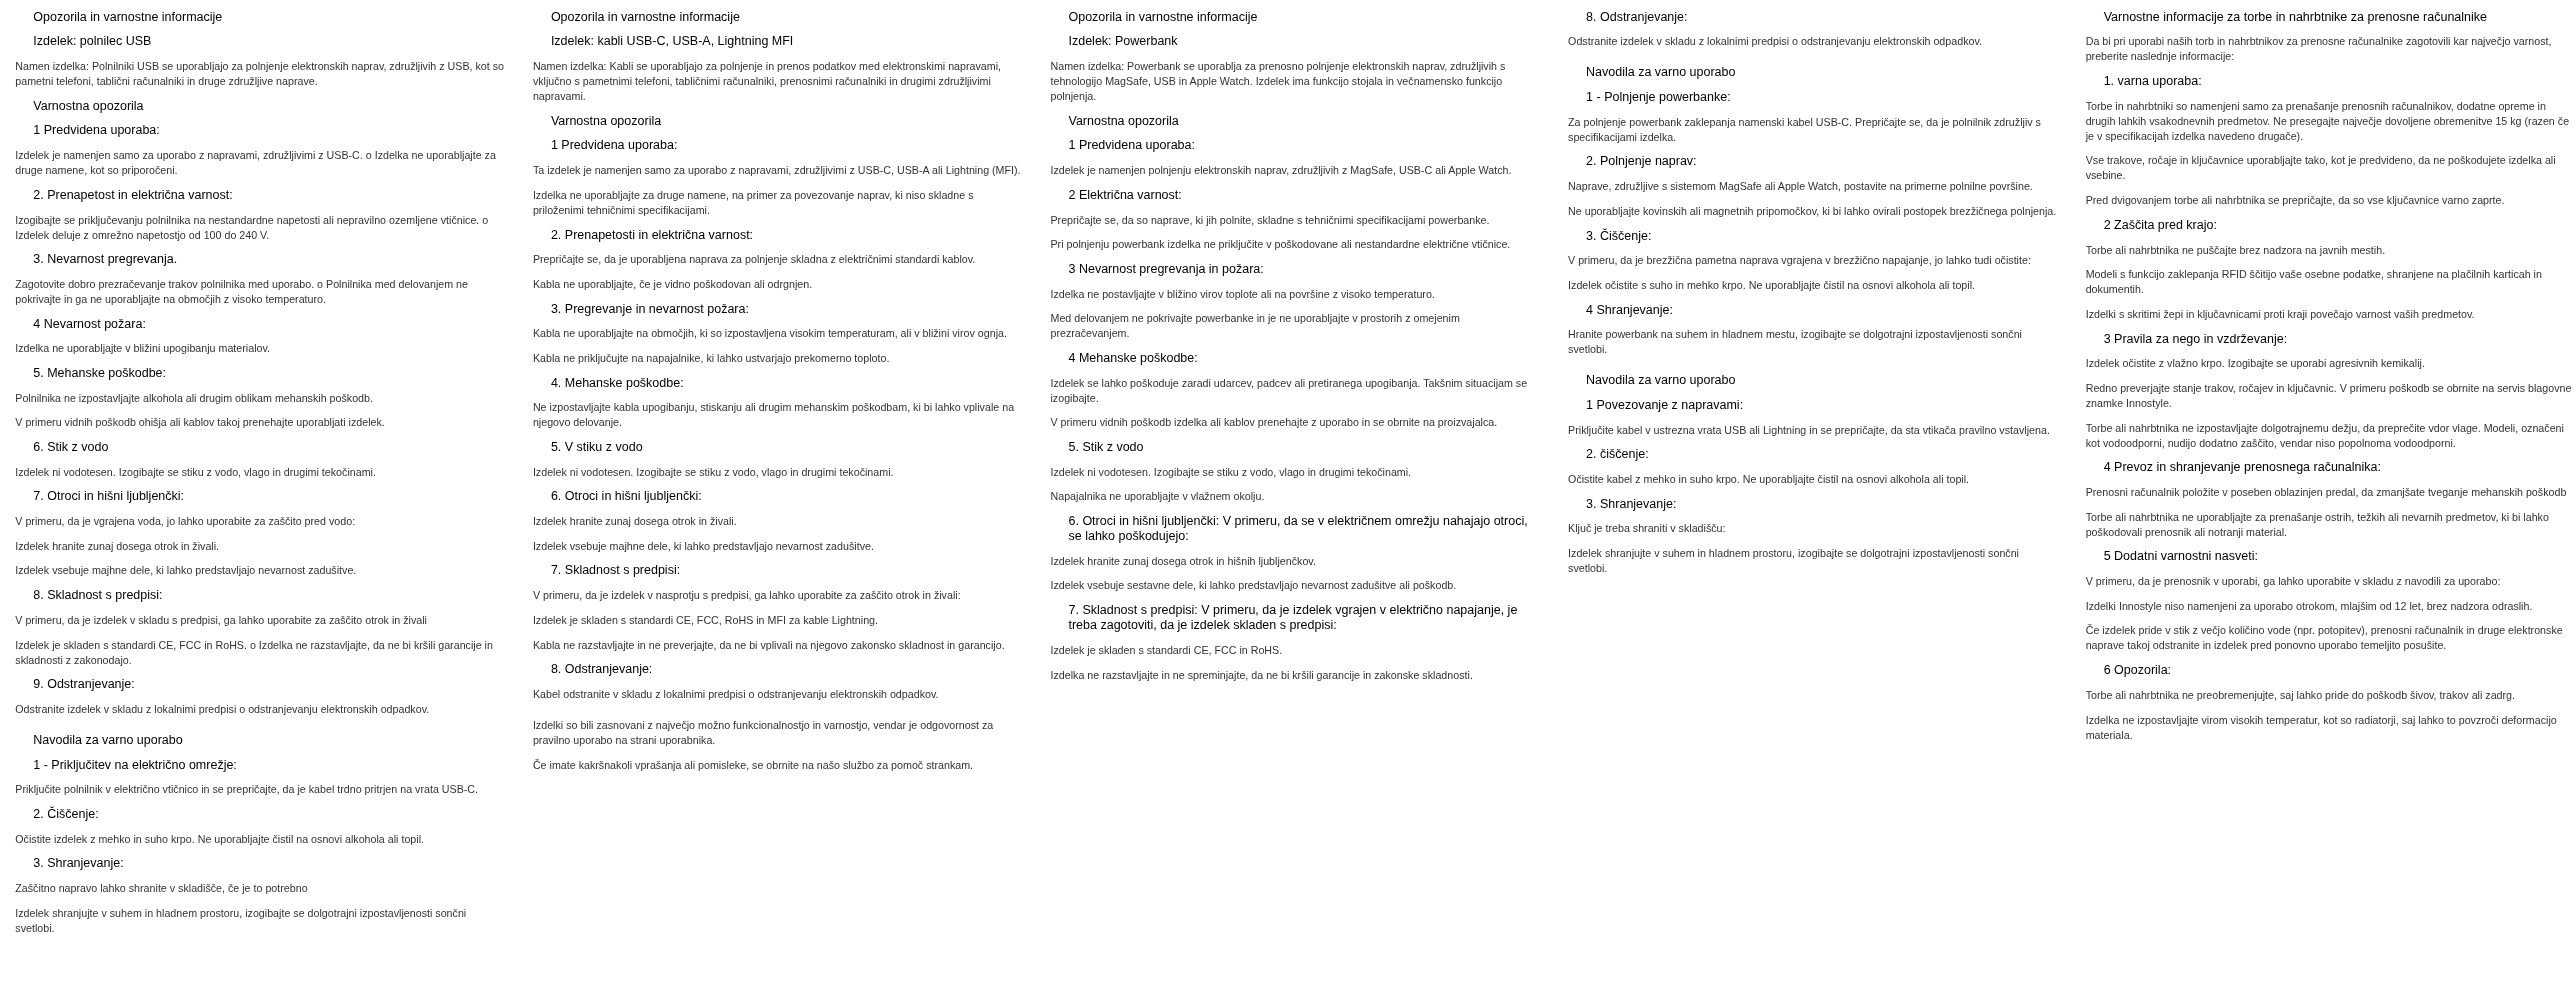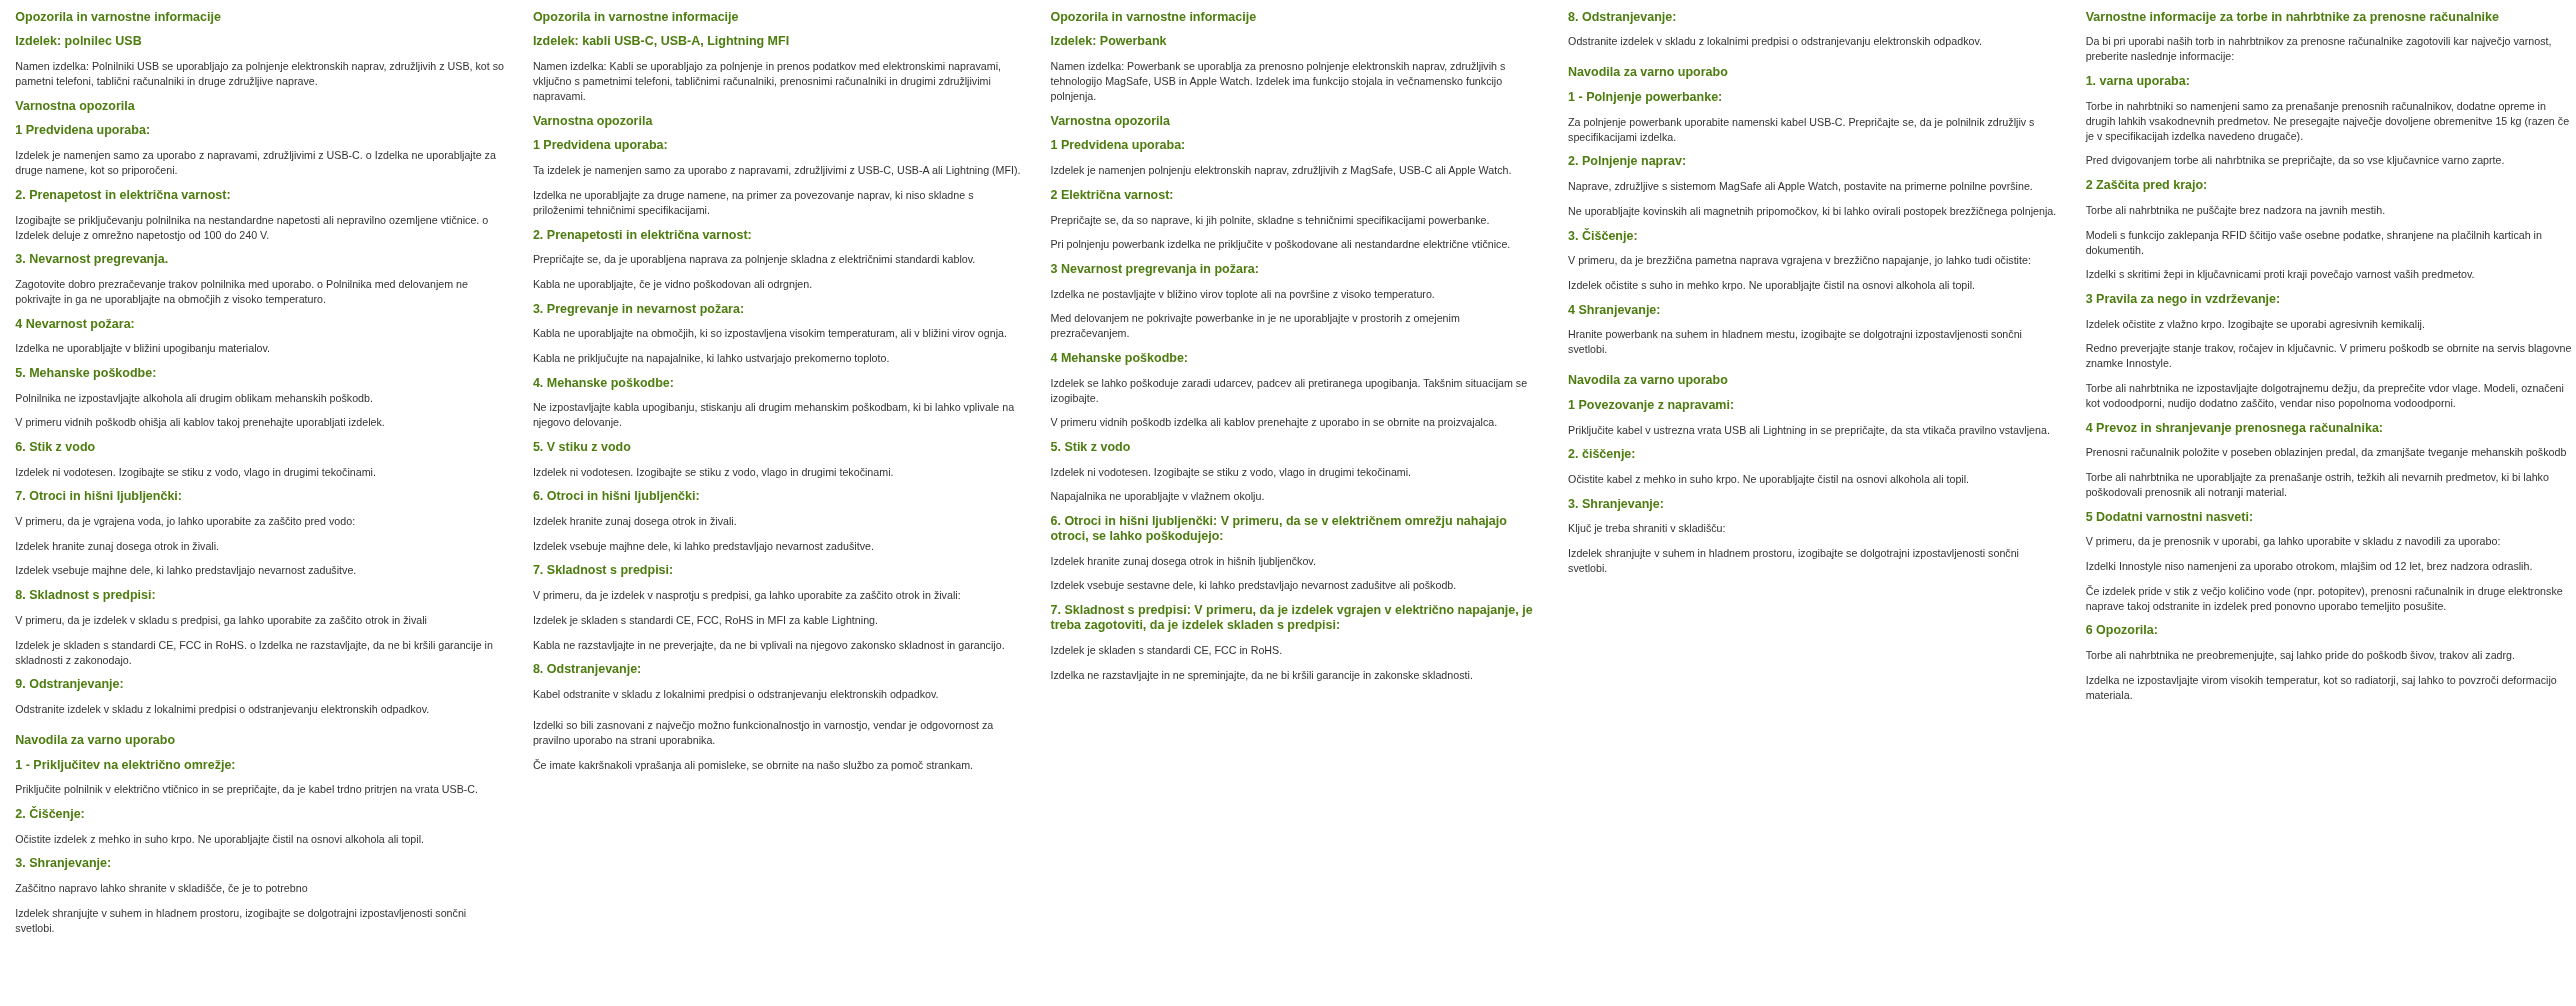--- a/index.html
+++ b/index.html
@@ -25,22 +25,23 @@
   }
   .col {
     flex: 0 0 491px;
     width: 491px;
   }
   .block {
     margin: 0 0 9.7px 0;
     padding: 0;
   }
   .hd {
-    font-weight: 700;
-    color: #4d7c0f;
+    font-weight: 400;
+    color: #000000;
+    margin-left: 18px;
   }
   .para {
     font-weight: 400;
     color: #333333;
   }
   .gap {
     margin-top: 16px;
   }
 </style>
 </head>
@@ -137,21 +138,21 @@
       <p class="block para">Izdelek vsebuje sestavne dele, ki lahko predstavljajo nevarnost zadušitve ali poškodb.</p>
       <h3 class="block hd">7. Skladnost s predpisi: V primeru, da je izdelek vgrajen v električno napajanje, je treba zagotoviti, da je izdelek skladen s predpisi:</h3>
       <p class="block para">Izdelek je skladen s standardi CE, FCC in RoHS.</p>
       <p class="block para">Izdelka ne razstavljajte in ne spreminjajte, da ne bi kršili garancije in zakonske skladnosti.</p>
     </section>
     <section class="col">
       <h3 class="block hd">8. Odstranjevanje:</h3>
       <p class="block para">Odstranite izdelek v skladu z lokalnimi predpisi o odstranjevanju elektronskih odpadkov.</p>
       <h3 class="block hd gap">Navodila za varno uporabo</h3>
       <h3 class="block hd">1 - Polnjenje powerbanke:</h3>
-      <p class="block para">Za polnjenje powerbank uporabite namenski kabel USB-C. Prepričajte se, da je polnilnik združljiv s specifikacijami izdelka.</p>
+      <p class="block para">Za polnjenje powerbank zaklepanja namenski kabel USB-C. Prepričajte se, da je polnilnik združljiv s specifikacijami izdelka.</p>
       <h3 class="block hd">2. Polnjenje naprav:</h3>
       <p class="block para">Naprave, združljive s sistemom MagSafe ali Apple Watch, postavite na primerne polnilne površine.</p>
       <p class="block para">Ne uporabljajte kovinskih ali magnetnih pripomočkov, ki bi lahko ovirali postopek brezžičnega polnjenja.</p>
       <h3 class="block hd">3. Čiščenje:</h3>
       <p class="block para">V primeru, da je brezžična pametna naprava vgrajena v brezžično napajanje, jo lahko tudi očistite:</p>
       <p class="block para">Izdelek očistite s suho in mehko krpo. Ne uporabljajte čistil na osnovi alkohola ali topil.</p>
       <h3 class="block hd">4 Shranjevanje:</h3>
       <p class="block para">Hranite powerbank na suhem in hladnem mestu, izogibajte se dolgotrajni izpostavljenosti sončni svetlobi.</p>
       <h3 class="block hd gap">Navodila za varno uporabo</h3>
       <h3 class="block hd">1 Povezovanje z napravami:</h3>
@@ -160,20 +161,21 @@
       <p class="block para">Očistite kabel z mehko in suho krpo. Ne uporabljajte čistil na osnovi alkohola ali topil.</p>
       <h3 class="block hd">3. Shranjevanje:</h3>
       <p class="block para">Ključ je treba shraniti v skladišču:</p>
       <p class="block para">Izdelek shranjujte v suhem in hladnem prostoru, izogibajte se dolgotrajni izpostavljenosti sončni svetlobi.</p>
     </section>
     <section class="col">
       <h3 class="block hd">Varnostne informacije za torbe in nahrbtnike za prenosne računalnike</h3>
       <p class="block para">Da bi pri uporabi naših torb in nahrbtnikov za prenosne računalnike zagotovili kar največjo varnost, preberite naslednje informacije:</p>
       <h3 class="block hd">1. varna uporaba:</h3>
       <p class="block para">Torbe in nahrbtniki so namenjeni samo za prenašanje prenosnih računalnikov, dodatne opreme in drugih lahkih vsakodnevnih predmetov. Ne presegajte največje dovoljene obremenitve 15 kg (razen če je v specifikacijah izdelka navedeno drugače).</p>
+      <p class="block para">Vse trakove, ročaje in ključavnice uporabljajte tako, kot je predvideno, da ne poškodujete izdelka ali vsebine.</p>
       <p class="block para">Pred dvigovanjem torbe ali nahrbtnika se prepričajte, da so vse ključavnice varno zaprte.</p>
       <h3 class="block hd">2 Zaščita pred krajo:</h3>
       <p class="block para">Torbe ali nahrbtnika ne puščajte brez nadzora na javnih mestih.</p>
       <p class="block para">Modeli s funkcijo zaklepanja RFID ščitijo vaše osebne podatke, shranjene na plačilnih karticah in dokumentih.</p>
       <p class="block para">Izdelki s skritimi žepi in ključavnicami proti kraji povečajo varnost vaših predmetov.</p>
       <h3 class="block hd">3 Pravila za nego in vzdrževanje:</h3>
       <p class="block para">Izdelek očistite z vlažno krpo. Izogibajte se uporabi agresivnih kemikalij.</p>
       <p class="block para">Redno preverjajte stanje trakov, ročajev in ključavnic. V primeru poškodb se obrnite na servis blagovne znamke Innostyle.</p>
       <p class="block para">Torbe ali nahrbtnika ne izpostavljajte dolgotrajnemu dežju, da preprečite vdor vlage. Modeli, označeni kot vodoodporni, nudijo dodatno zaščito, vendar niso popolnoma vodoodporni.</p>
       <h3 class="block hd">4 Prevoz in shranjevanje prenosnega računalnika:</h3>

